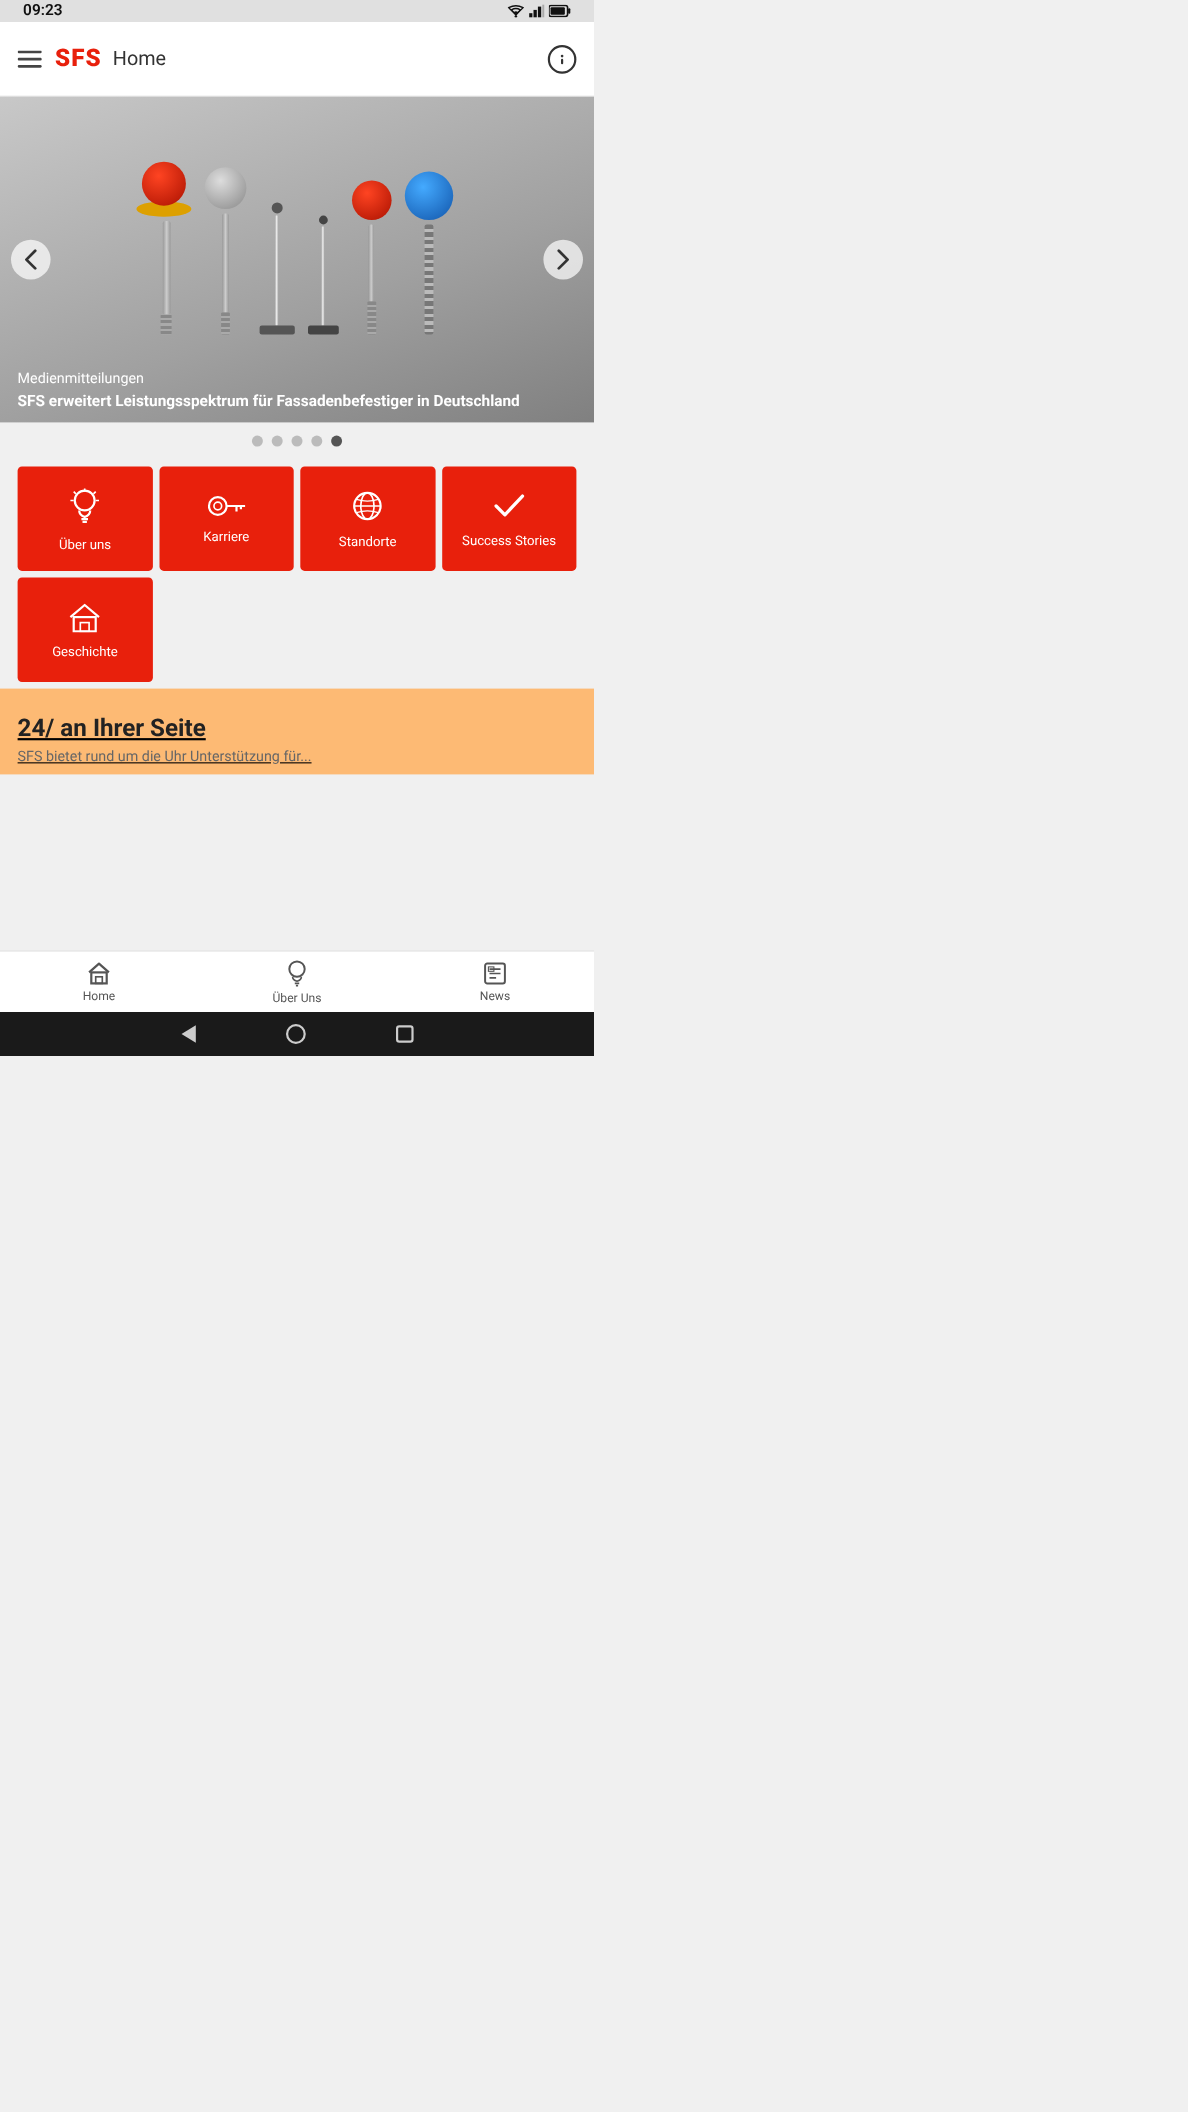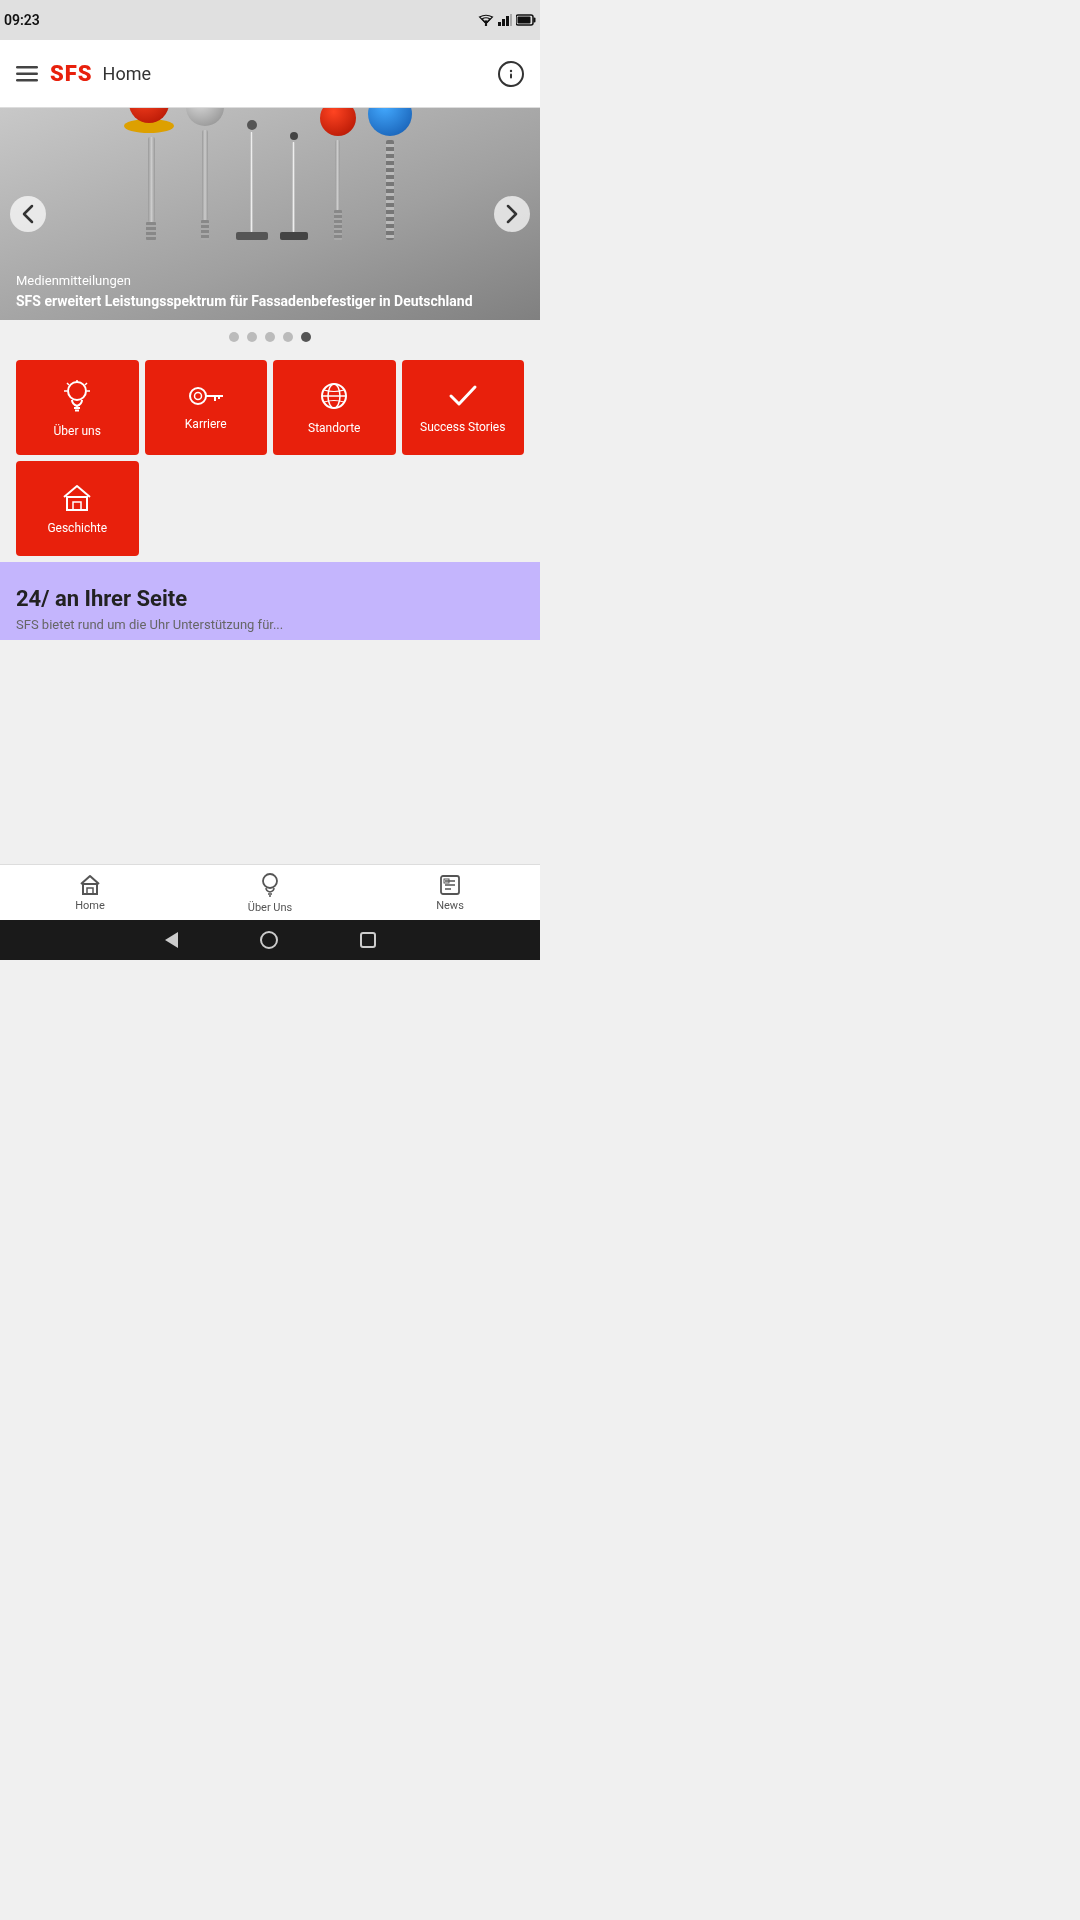--- a/index.html
+++ b/index.html
@@ -10,25 +10,25 @@
       height: 960px;
       background: #f0f0f0;
       font-family: 'Roboto', Arial, sans-serif;
       overflow: hidden;
       position: relative;
     }
 
     
     .status-bar {
       background: #e0e0e0;
-      height: 40px;
+      height: 20px;
       display: flex;
       align-items: center;
       justify-content: space-between;
-      padding: 0 4px;
+      padding: 0 21px;
     }
     .status-time {
       font-size: 14px;
       font-weight: 600;
       color: #111;
     }
     .status-icons {
       display: flex;
       align-items: center;
       gap: 4px;
@@ -70,21 +70,21 @@
       align-items: center;
       justify-content: center;
       font-size: 14px;
       color: #333;
       cursor: pointer;
     }
 
     
     .hero {
       position: relative;
-      height: 212px;
+      height: 296px;
       background: linear-gradient(160deg, #c8c8c8 0%, #a0a0a0 60%, #808080 100%);
       overflow: hidden;
     }
     .hero-image-area {
       position: absolute;
       top: 0; left: 0; right: 0; bottom: 60px;
       display: flex;
       align-items: center;
       justify-content: center;
     }
@@ -185,22 +185,23 @@
       line-height: 1;
     }
     .menu-tile-label {
       font-size: 12px;
       text-align: center;
       line-height: 1.2;
     }
 
     
     .section-title-area {
-      background: #c4b5fd;
+      background: #fdba74;
       padding: 24px 16px 8px;
+      text-decoration: underline;
     }
     .section-title {
       font-size: 22px;
       font-weight: 700;
       color: #222;
     }
     .section-subtitle {
       font-size: 13px;
       color: #666;
       margin-top: 6px;

